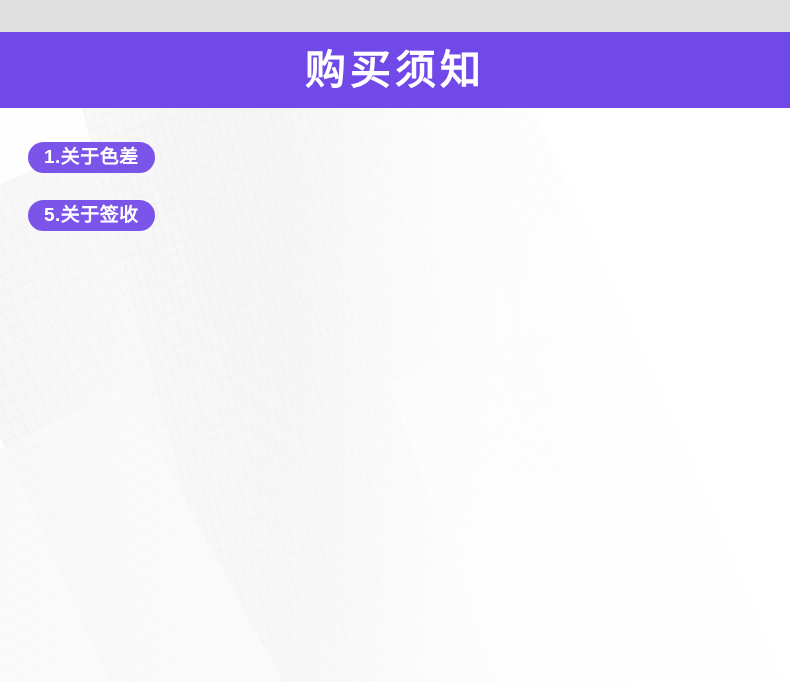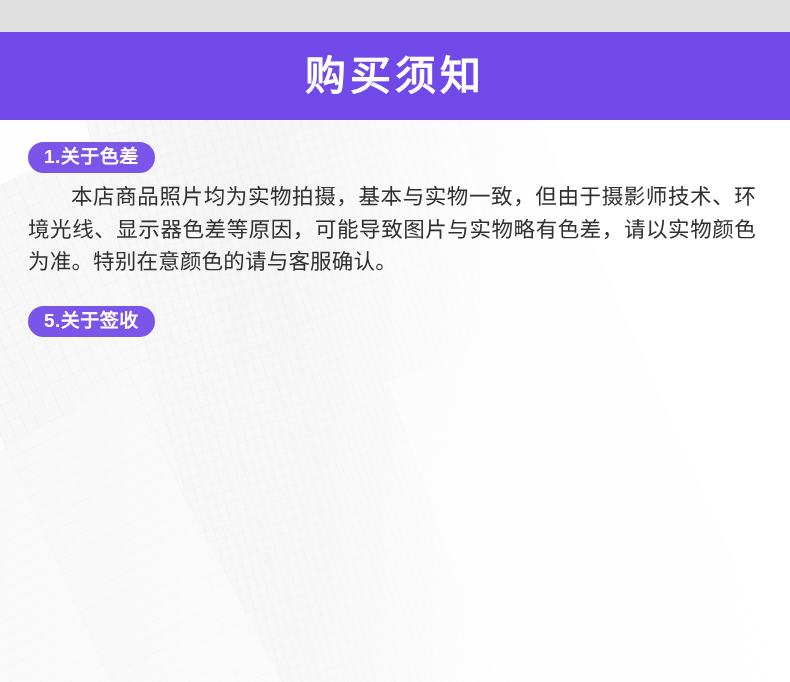--- a/index.html
+++ b/index.html
@@ -70,36 +70,36 @@
   }
 
   
   .top-strip{
     position:absolute;left:0;top:0;width:790px;height:32px;
     background:#e0e0e1;
   }
 
   
   .banner{
-    position:absolute;left:0;top:32px;width:790px;height:88px;
+    position:absolute;left:0;top:32px;width:790px;height:76px;
     background:#7049e8;
     display:flex;align-items:center;justify-content:center;
   }
   .banner-title{
     color:#ffffff;
     font-size:41px;
     font-weight:bold;
     letter-spacing:4px;
     line-height:1;
     font-family:"Liberation Sans","DejaVu Sans",sans-serif;
   }
 
   
   .content{
-    position:absolute;left:0;top:108px;width:790px;
+    position:absolute;left:0;top:108px;width:790px;text-decoration:underline;
   }
   .section{position:relative;}
 
   .pill{
     display:inline-block;
     margin-left:28px;
     background:#7b55ea;
     color:#ffffff;
     font-size:19px;
     font-weight:bold;
@@ -141,21 +141,20 @@
   <div class="top-strip"></div>
 
   <div class="banner">
     <div class="banner-title">购买须知</div>
   </div>
 
   <div class="content">
 
     <div class="section s1">
       <div class="pill">1.关于色差</div>
-      <div class="para">本店商品照片均为实物拍摄，基本与实物一致，但由于摄影师技术、环境光线、显示器色差等原因，可能导致图片与实物略有色差，请以实物颜色为准。特别在意颜色的请与客服确认。</div>
     </div>
 
     <div class="section s2">
     </div>
 
 
     <div class="section s4">
       <div class="pill">5.关于签收</div>
     </div>
 

